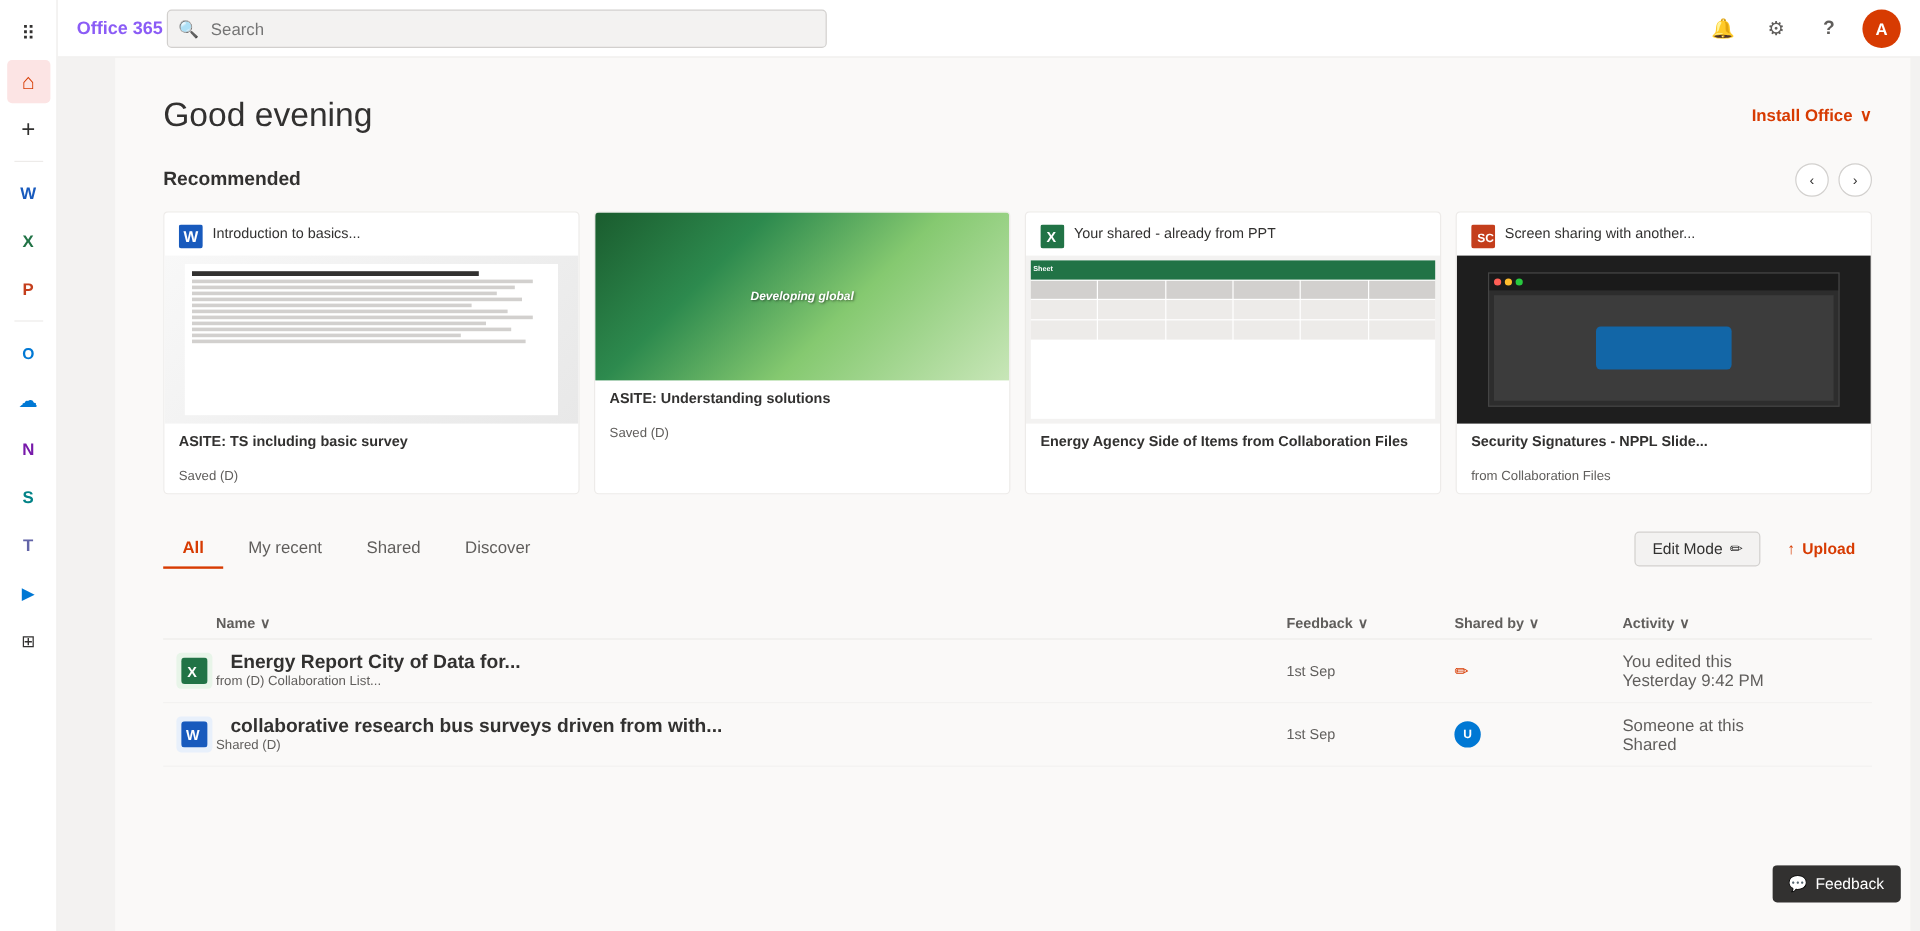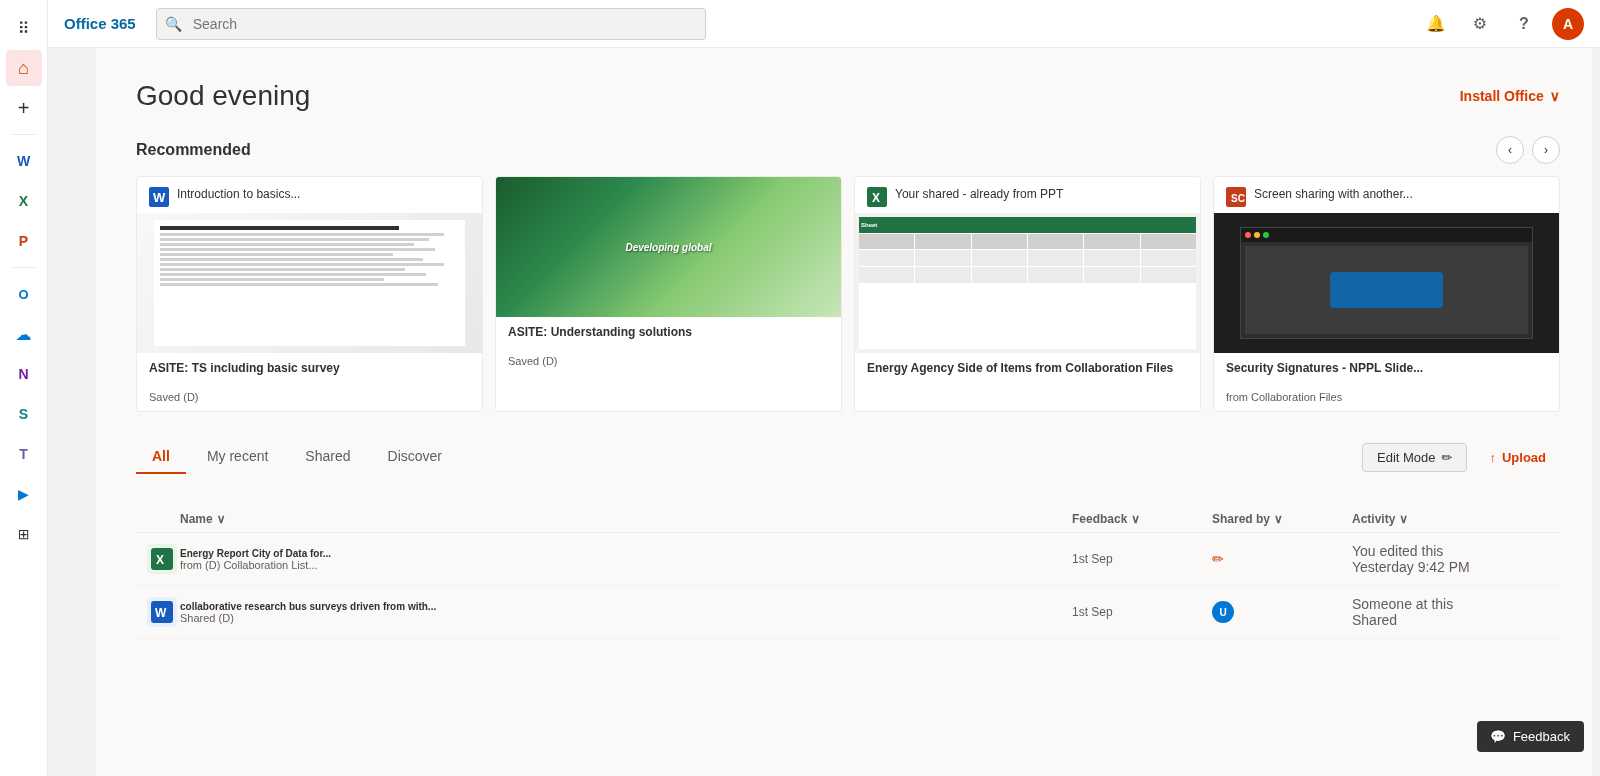--- a/index.html
+++ b/index.html
@@ -39,22 +39,22 @@
       background: #fff;
       display: flex;
       align-items: center;
       padding: 0 16px;
       border-bottom: 1px solid #edebe9;
       z-index: 9;
     }
     .header-logo {
       font-size: 15px;
       font-weight: 600;
-      color: #0369a1;
-      margin-right: 20px;
+      color: #8b5cf6;
+      margin-right: 3px;
       white-space: nowrap;
     }
     .header-search {
       flex: 1;
       max-width: 550px;
       margin: 0 auto;
       position: relative;
     }
     .header-search input {
       width: 100%;
@@ -341,26 +341,27 @@
       height: 30px;
       border-radius: 4px;
       display: flex;
       align-items: center;
       justify-content: center;
       font-size: 16px;
       font-weight: 700;
     }
     .file-name-block { flex: 1; min-width: 0; }
     .file-name-title {
-      font-size: 10px;
+      font-size: 16px;
       color: #323130;
       font-weight: 600;
       overflow: hidden;
       white-space: nowrap;
       text-overflow: ellipsis;
+      margin-left: 12px;
     }
     .file-name-path {
       font-size: 11px;
       color: #605e5c;
       overflow: hidden;
       white-space: nowrap;
       text-overflow: ellipsis;
     }
     .file-modified { width: 140px; flex-shrink: 0; font-size: 12px; color: #605e5c; }
     .file-shared { width: 140px; flex-shrink: 0; display: flex; align-items: center; gap: 4px; }

